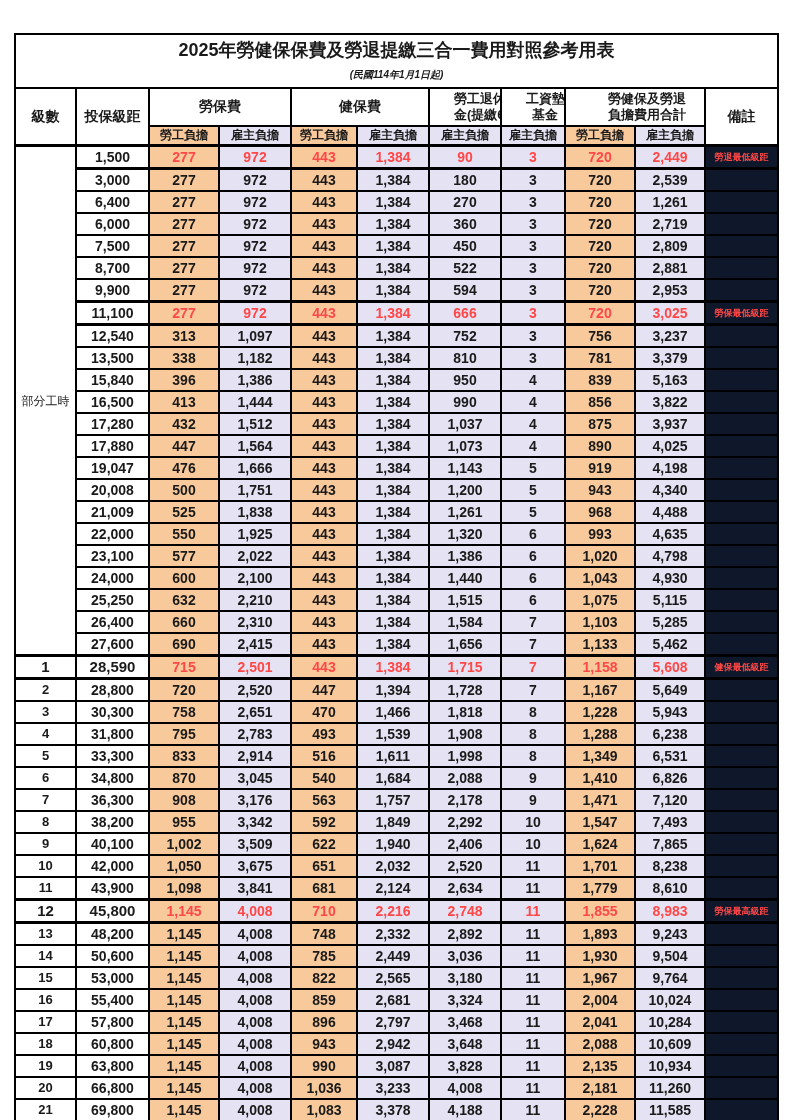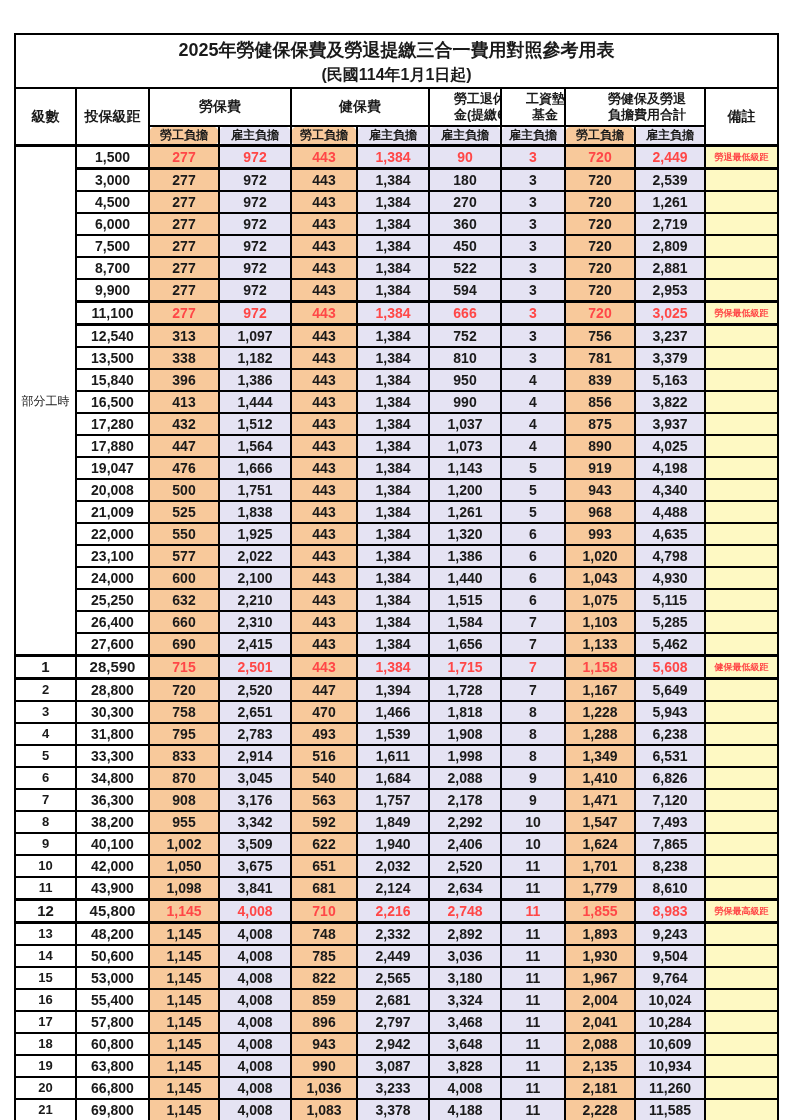--- a/index.html
+++ b/index.html
@@ -11,32 +11,32 @@
   table.sheet {
     border-collapse:collapse; table-layout:fixed;
     position:absolute; left:14px; top:33px; width:763px;
   }
   .sheet th, .sheet td {
     border:2px solid #000; padding:0; text-align:center;
     overflow:hidden; white-space:nowrap; color:#1a1a1a;
   }
   .title-cell { height:52px; background:#fff; }
   .title-line  { font-size:18px; font-weight:bold; line-height:27px;text-align:center; }
-  .subtitle-line { font-size:16px; font-weight:bold; line-height:21px; }
+  .subtitle-line { font-size:10px; font-weight:bold; line-height:21px;font-style:italic; }
   .hrow1 th { font-size:14px; font-weight:600; background:#fff; }
   .hrow1 th.tall { height:36px; }
   .hrow1 .two-line { line-height:16px; font-size:13px;margin-left:24px; }
-  .hrow2 th { height:17px; font-size:12px; font-weight:600; line-height:17px;border-radius:8px; }
+  .hrow2 th { height:17px; font-size:12px; font-weight:600; line-height:17px; }
   tbody td { height:20px; font-size:14px; font-weight:600; line-height:20px; }
   td.emp { background:var(--emp,#F8C99B); }
   td.er  { background:var(--er,#E5E3F3); }
   td.level-cell { font-size:13px; background:#fff; }
   td.part-time  { font-size:12px; font-weight:400; background:#fff; }
   td.bracket-cell { font-size:14px; background:#fff; }
-  td.note-cell { font-size:9px; color:var(--red,#FF4747); font-weight:600; background:#fef9c3; letter-spacing:0; }
+  td.note-cell { font-size:9px; color:var(--red,#FF4747); font-weight:600; background:#0f172a; letter-spacing:0; }
   tr.hl td { border-top-width:3px; border-bottom-width:3px; }
   tr.hl td.red { color:var(--red,#FF4747); }
   td.bold { font-weight:700; font-size:15px; }
 </style>
 </head>
 <body>
 
 <table class="sheet">
   <colgroup>
     <col style="width:61px">
@@ -108,21 +108,21 @@
         <td class="er">972</td>
         <td class="emp">443</td>
         <td class="er">1,384</td>
         <td class="er">180</td>
         <td class="er">3</td>
         <td class="emp">720</td>
         <td class="er">2,539</td>
         <td class="note-cell"></td>
       </tr>
       <tr>
-        <td class="bracket-cell">4,500</td>
+        <td class="bracket-cell">6,400</td>
         <td class="emp">277</td>
         <td class="er">972</td>
         <td class="emp">443</td>
         <td class="er">1,384</td>
         <td class="er">270</td>
         <td class="er">3</td>
         <td class="emp">720</td>
         <td class="er">1,261</td>
         <td class="note-cell"></td>
       </tr>

